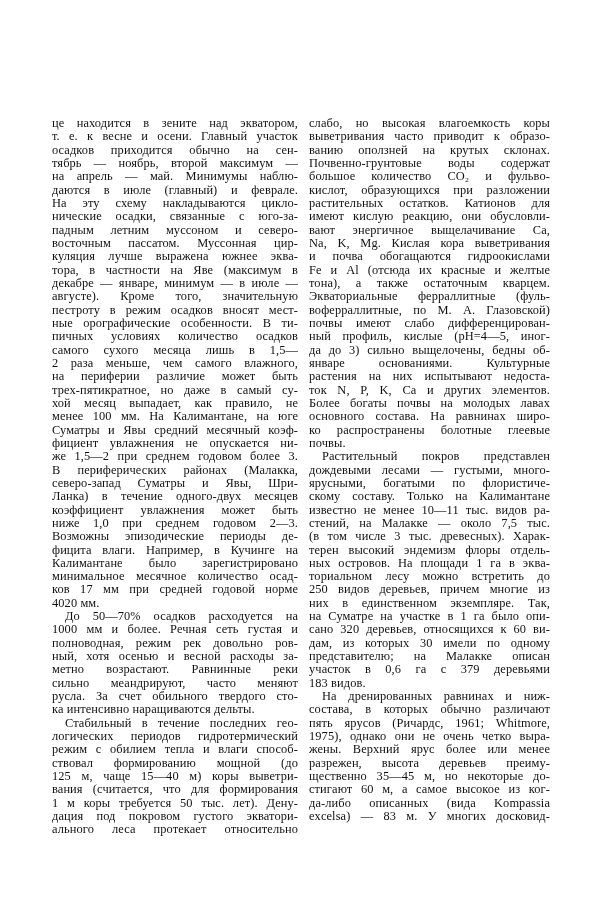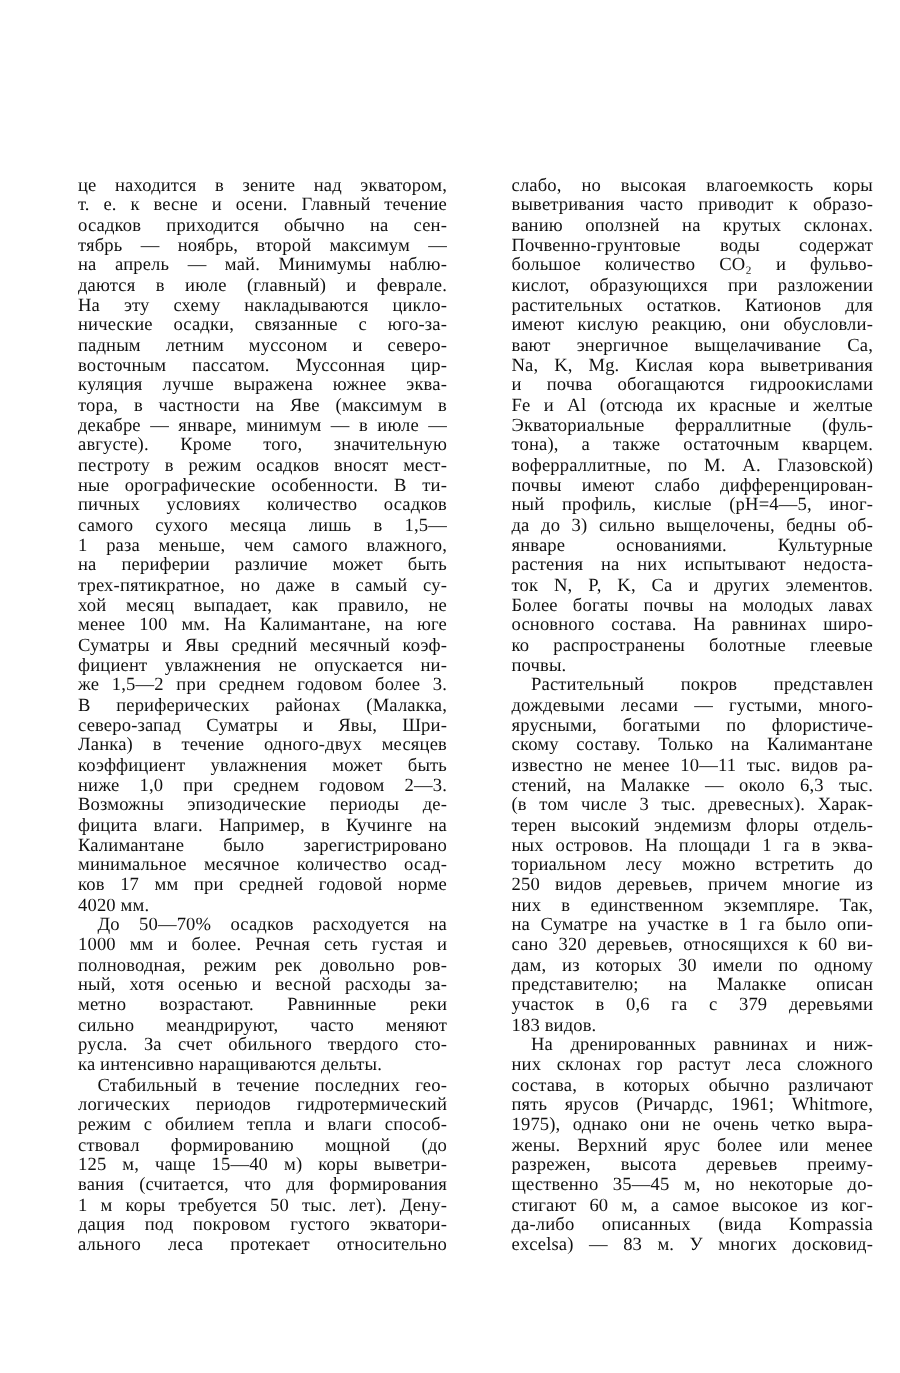--- a/index.html
+++ b/index.html
@@ -20,21 +20,21 @@
     left: 0; top: 0;
     width: 600px; height: 914px;
     background: #ffffff;
   }
   .column {
     position: absolute;
     top: 117px;
     width: 246px;
   }
   .col-left { left: 52px; }
-  .col-right { left: 309px; width: 241px; margin-left: 32px; }
+  .col-right { left: 309px; width: 241px; }
   .line {
     display: block;
     height: 13.33px;
     line-height: 13.33px;
     font-size: 12.4px;
     white-space: nowrap;
     text-align: justify;
     text-align-last: justify;
     letter-spacing: 0.1px;
     overflow: visible;
@@ -45,38 +45,38 @@
   .line.indent {
     padding-left: 13px;
   }
 </style>
 </head>
 <body>
 
 <div class="page">
   <div class="column col-left" id="col-left">
       <span class="line">це находится в зените над экватором,</span>
-      <span class="line">т. е. к весне и осени. Главный течение</span>
+      <span class="line">т. е. к весне и осени. Главный участок</span>
       <span class="line">осадков приходится обычно на сен-</span>
       <span class="line">тябрь — ноябрь, второй максимум —</span>
       <span class="line">на апрель — май. Минимумы наблю-</span>
       <span class="line">даются в июле (главный) и феврале.</span>
       <span class="line">На эту схему накладываются цикло-</span>
       <span class="line">нические осадки, связанные с юго-за-</span>
       <span class="line">падным летним муссоном и северо-</span>
       <span class="line">восточным пассатом. Муссонная цир-</span>
       <span class="line">куляция лучше выражена южнее эква-</span>
       <span class="line">тора, в частности на Яве (максимум в</span>
       <span class="line">декабре — январе, минимум — в июле —</span>
       <span class="line">августе). Кроме того, значительную</span>
       <span class="line">пестроту в режим осадков вносят мест-</span>
       <span class="line">ные орографические особенности. В ти-</span>
       <span class="line">пичных условиях количество осадков</span>
       <span class="line">самого сухого месяца лишь в 1,5—</span>
-      <span class="line">1 раза меньше, чем самого влажного,</span>
+      <span class="line">2 раза меньше, чем самого влажного,</span>
       <span class="line">на периферии различие может быть</span>
       <span class="line">трех-пятикратное, но даже в самый су-</span>
       <span class="line">хой месяц выпадает, как правило, не</span>
       <span class="line">менее 100 мм. На Калимантане, на юге</span>
       <span class="line">Суматры и Явы средний месячный коэф-</span>
       <span class="line">фициент увлажнения не опускается ни-</span>
       <span class="line">же 1,5—2 при среднем годовом более 3.</span>
       <span class="line">В периферических районах (Малакка,</span>
       <span class="line">северо-запад Суматры и Явы, Шри-</span>
       <span class="line">Ланка) в течение одного-двух месяцев</span>
@@ -112,53 +112,52 @@
       <span class="line">ванию оползней на крутых склонах.</span>
       <span class="line">Почвенно-грунтовые воды содержат</span>
       <span class="line">большое количество CO₂ и фульво-</span>
       <span class="line">кислот, образующихся при разложении</span>
       <span class="line">растительных остатков. Катионов для</span>
       <span class="line">имеют кислую реакцию, они обусловли-</span>
       <span class="line">вают энергичное выщелачивание Ca,</span>
       <span class="line">Na, K, Mg. Кислая кора выветривания</span>
       <span class="line">и почва обогащаются гидроокислами</span>
       <span class="line">Fe и Al (отсюда их красные и желтые</span>
+      <span class="line">тона), а также остаточным кварцем.</span>
       <span class="line">Экваториальные ферраллитные (фуль-</span>
-      <span class="line">тона), а также остаточным кварцем.</span>
       <span class="line">воферраллитные, по М. А. Глазовской)</span>
       <span class="line">почвы имеют слабо дифференцирован-</span>
       <span class="line">ный профиль, кислые (pH=4—5, иног-</span>
       <span class="line">да до 3) сильно выщелочены, бедны об-</span>
       <span class="line">январе основаниями. Культурные</span>
       <span class="line">растения на них испытывают недоста-</span>
       <span class="line">ток N, P, K, Ca и других элементов.</span>
       <span class="line">Более богаты почвы на молодых лавах</span>
       <span class="line">основного состава. На равнинах широ-</span>
       <span class="line">ко распространены болотные глеевые</span>
       <span class="line end">почвы.</span>
       <span class="line indent">Растительный покров представлен</span>
       <span class="line">дождевыми лесами — густыми, много-</span>
       <span class="line">ярусными, богатыми по флористиче-</span>
       <span class="line">скому составу. Только на Калимантане</span>
       <span class="line">известно не менее 10—11 тыс. видов ра-</span>
-      <span class="line">стений, на Малакке — около 6,3 тыс.</span>
+      <span class="line">стений, на Малакке — около 7,5 тыс.</span>
       <span class="line">(в том числе 3 тыс. древесных). Харак-</span>
       <span class="line">терен высокий эндемизм флоры отдель-</span>
       <span class="line">ных островов. На площади 1 га в эква-</span>
       <span class="line">ториальном лесу можно встретить до</span>
       <span class="line">250 видов деревьев, причем многие из</span>
       <span class="line">них в единственном экземпляре. Так,</span>
       <span class="line">на Суматре на участке в 1 га было опи-</span>
       <span class="line">сано 320 деревьев, относящихся к 60 ви-</span>
       <span class="line">дам, из которых 30 имели по одному</span>
       <span class="line">представителю; на Малакке описан</span>
       <span class="line">участок в 0,6 га с 379 деревьями</span>
       <span class="line end">183 видов.</span>
       <span class="line indent">На дренированных равнинах и ниж-</span>
-      <span class="line">них склонах гор растут леса сложного</span>
       <span class="line">состава, в которых обычно различают</span>
       <span class="line">пять ярусов (Ричардс, 1961; Whitmore,</span>
       <span class="line">1975), однако они не очень четко выра-</span>
       <span class="line">жены. Верхний ярус более или менее</span>
       <span class="line">разрежен, высота деревьев преиму-</span>
       <span class="line">щественно 35—45 м, но некоторые до-</span>
       <span class="line">стигают 60 м, а самое высокое из ког-</span>
       <span class="line">да-либо описанных (вида Kompassia</span>
       <span class="line">excelsa) — 83 м. У многих досковид-</span>
     </div>

